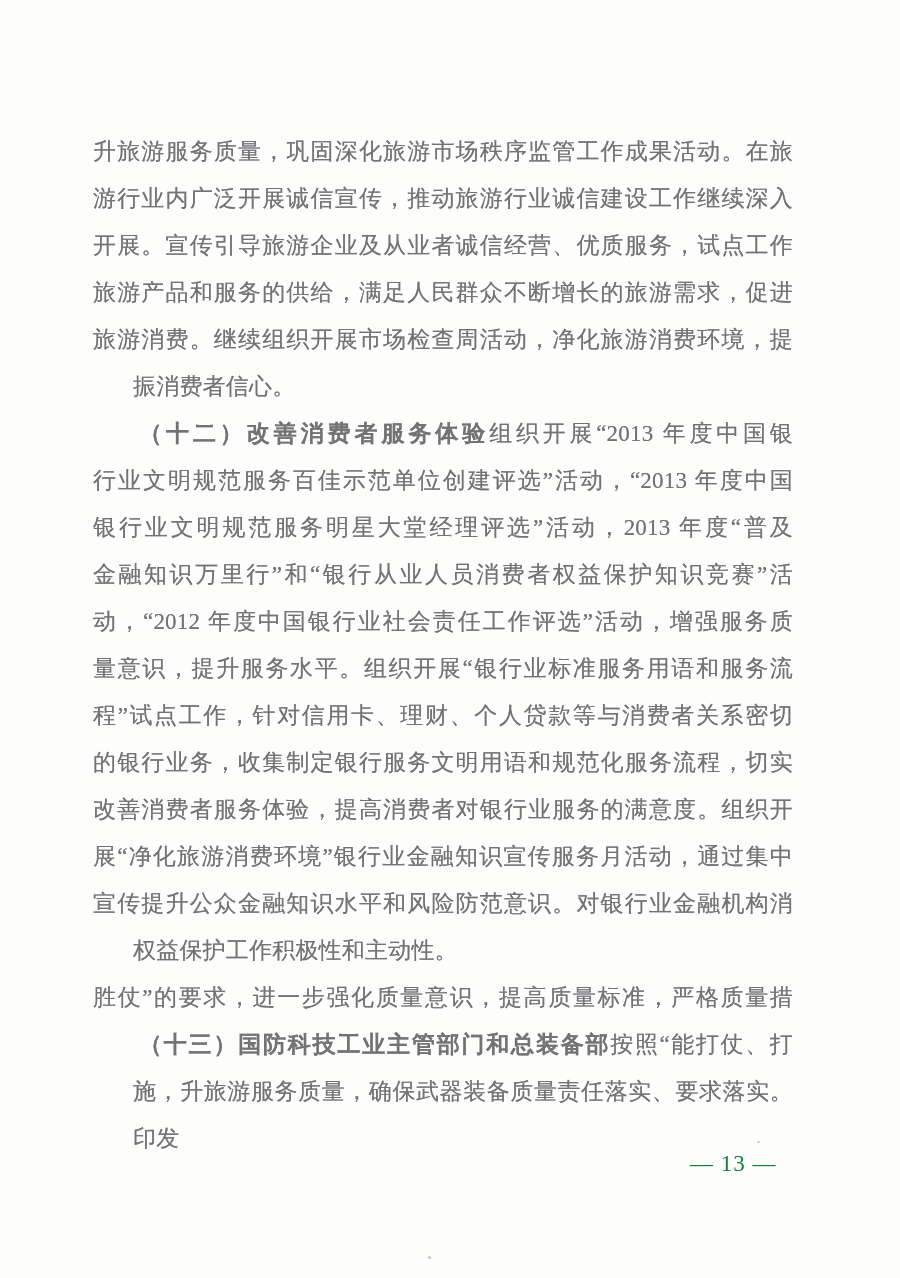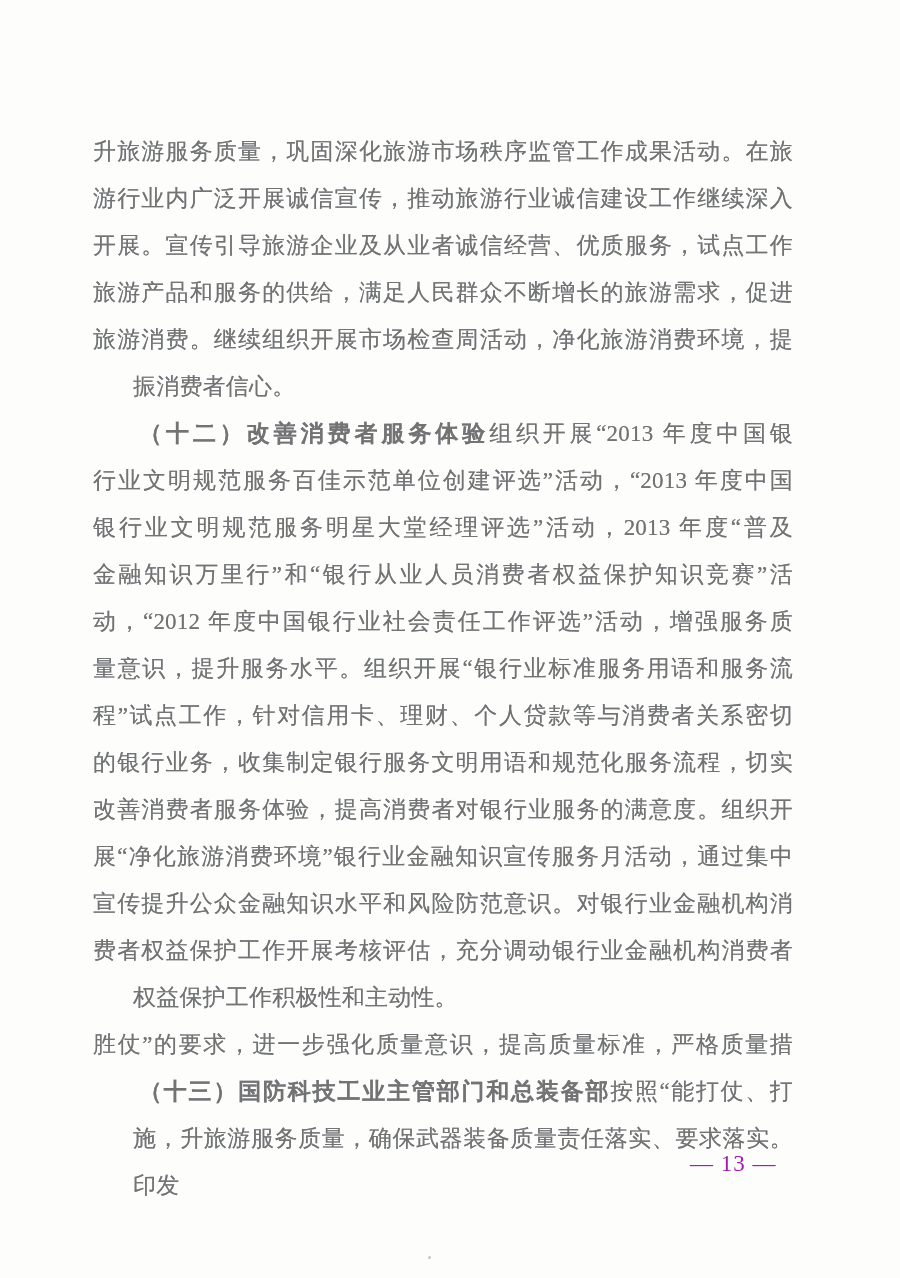--- a/index.html
+++ b/index.html
@@ -50,21 +50,21 @@
     letter-spacing: 0.4px;
   }
   .page-number {
     position: absolute;
     left: 690px;
     top: 1146px;
     width: 110px;
     font-size: 23px;
     line-height: 36px;
     letter-spacing: 1px;
-    color: #a21caf;
+    color: #15803d;
     text-align: left;
     white-space: nowrap;
   }
   .scan-speck {
     position: absolute;
     background: rgba(90, 95, 110, 0.35);
     border-radius: 50%;
   }
   .speck-1 { left: 428px; top: 1256px; width: 3px; height: 3px; }
   .speck-2 { left: 757px; top: 1141px; width: 3px; height: 2px; }
@@ -85,21 +85,20 @@
       <div class="line"><span>行业文明规范服务百佳示范单位创建评选”活动，“2013 年度中国</span></div>
       <div class="line"><span>银行业文明规范服务明星大堂经理评选”活动，2013 年度“普及</span></div>
       <div class="line"><span>金融知识万里行”和“银行从业人员消费者权益保护知识竞赛”活</span></div>
       <div class="line"><span>动，“2012 年度中国银行业社会责任工作评选”活动，增强服务质</span></div>
       <div class="line"><span>量意识，提升服务水平。组织开展“银行业标准服务用语和服务流</span></div>
       <div class="line"><span>程”试点工作，针对信用卡、理财、个人贷款等与消费者关系密切</span></div>
       <div class="line"><span>的银行业务，收集制定银行服务文明用语和规范化服务流程，切实</span></div>
       <div class="line"><span>改善消费者服务体验，提高消费者对银行业服务的满意度。组织开</span></div>
       <div class="line"><span>展“净化旅游消费环境”银行业金融知识宣传服务月活动，通过集中</span></div>
       <div class="line"><span>宣传提升公众金融知识水平和风险防范意识。对银行业金融机构消</span></div>
-      <div class="line"><span>费者权益保护工作开展考核评估，充分调动银行业金融机构消费者</span></div>
       <div class="line final"><span>权益保护工作积极性和主动性。</span></div>
       <div class="line"><span>胜仗”的要求，进一步强化质量意识，提高质量标准，严格质量措</span></div>
       <div class="line indent"><span class="bold">（十三）国防科技工业主管部门和总装备部</span><span>按照“能打仗、打</span></div>
       <div class="line final"><span>施，升旅游服务质量，确保武器装备质量责任落实、要求落实。印发</span></div>
     </div>
   <div class="page-number">— 13 —</div>
   <div class="scan-speck speck-1"></div>
   <div class="scan-speck speck-2"></div>
   <div class="scan-speck speck-3"></div>
 </div>

